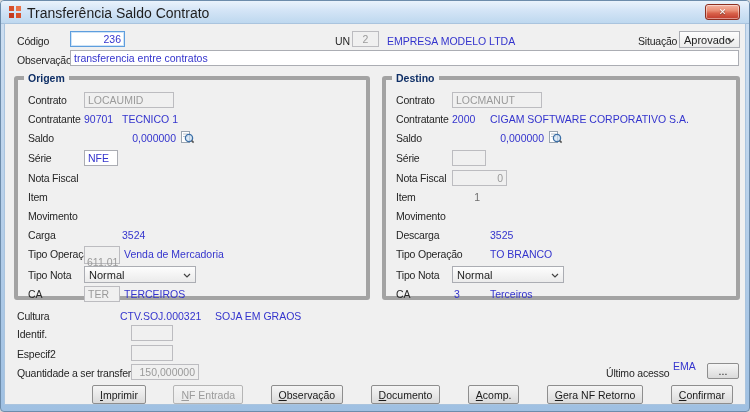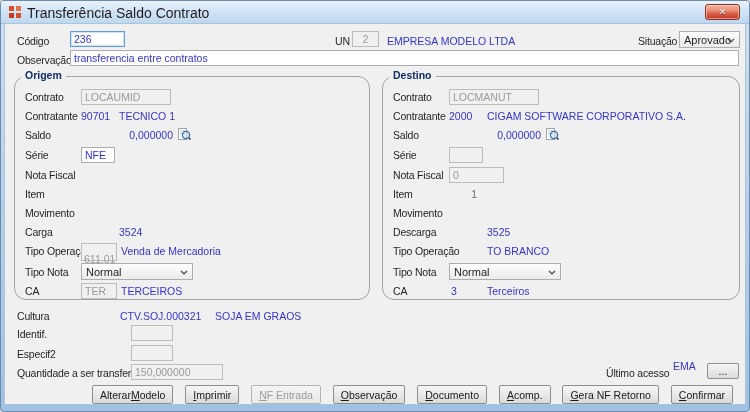--- a/index.html
+++ b/index.html
@@ -23,27 +23,27 @@
     text-shadow:0 1px 1px rgba(0,0,0,.5);line-height:1;}
   .client{position:absolute;left:3px;right:3px;top:22px;bottom:6px;background:#f0f0f0;
     border:1px solid #aac4de;box-sizing:border-box;}
   .lbl{position:absolute;font-size:10.5px;letter-spacing:-0.2px;color:#262626;white-space:nowrap;}
   .val{position:absolute;font-size:10.5px;color:#3434cd;white-space:nowrap;}
   .gval{position:absolute;font-size:10.5px;color:#6e6e6e;white-space:nowrap;}
   .field{position:absolute;height:16px;box-sizing:border-box;border:1px solid #abadb3;background:#fff;
     font-size:10.5px;line-height:14px;padding:0 3px;color:#3434cd;font-family:"Liberation Sans",sans-serif;}
   .field.disabled{background:#f0f0f0;border-color:#bcbcc0;color:#9a9a9a;}
   .field.focus{border:1px solid #5e9ede;box-shadow:inset 0 0 0 1px #cfe4f7;}
-  .field.num{text-align:left;}
+  .field.num{text-align:right;}
   input.field{outline:none;}
   .combo{position:absolute;height:17px;box-sizing:border-box;border:1px solid #abadb3;
     background:linear-gradient(#fdfdfd,#ebebeb);font-size:11px;color:#1e1e1e;
     display:flex;align-items:center;padding:0 16px 0 4px;cursor:default;}
   .combo .chev{position:absolute;right:4px;top:6px;}
-  .grp{position:absolute;box-sizing:border-box;border:1px solid #a3a3a3;border-radius:12px;}
+  .grp{position:absolute;box-sizing:border-box;border:4px solid #a3a3a3;border-radius:3px;}
   .grp-title{position:absolute;top:-8px;left:6px;background:#f0f0f0;padding:0 4px;
     font-size:10.5px;font-weight:bold;color:#0f2f66;}
   .lookup{position:absolute;width:15px;height:15px;cursor:pointer;}
   .btnrow{position:absolute;left:87px;right:12px;top:361px;height:19px;display:flex;
     justify-content:space-between;gap:4px;}
   .btn{height:19px;box-sizing:border-box;border:1px solid #8e8e8e;border-radius:2px;
     background:linear-gradient(#f5f5f5,#eaeaea 45%,#dadada);font-size:10.5px;color:#1a1a1a;
     padding:0 7px;white-space:nowrap;display:flex;align-items:center;cursor:default;
     font-family:"Liberation Sans",sans-serif;}
   .btn.disabled{color:#9b9b9b;border-color:#b5b5b5;background:linear-gradient(#f4f4f4,#e9e9e9);}
@@ -189,33 +189,28 @@
     <span class="val" style="left:115px;top:286px">CTV.SOJ.000321</span>
     <span class="val" style="left:210px;top:286px">SOJA EM GRAOS</span>
 
     <span class="lbl" style="left:12px;top:304px">Identif.</span>
     <div class="field disabled" style="left:126px;top:301px;width:42px"></div>
 
     <span class="lbl" style="left:12px;top:324px">Especif2</span>
     <div class="field disabled" style="left:126px;top:321px;width:42px"></div>
 
     <span class="lbl" style="left:12px;top:343px">Quantidade a ser transferida</span>
-    <div class="field disabled num" style="left:126px;top:340px;width:92px">150,000000</div>
+    <div class="field disabled num" style="left:126px;top:340px;width:68px">150,000000</div>
 
     <span class="lbl" style="left:601px;top:343px">Último acesso</span>
     <span class="val" style="left:668px;top:336px">EMA</span>
     <button class="btn btn-browse">...</button>
 
     <div class="btnrow">
       <button class="btn">
-          <span>Alterar </span>
-          <span class="mn">M</span>
-          <span>odelo</span>
-        </button>
-      <button class="btn">
           <span></span>
           <span class="mn">I</span>
           <span>mprimir</span>
         </button>
       <button class="btn disabled">
           <span></span>
           <span class="mn">N</span>
           <span>F Entrada</span>
         </button>
       <button class="btn">

